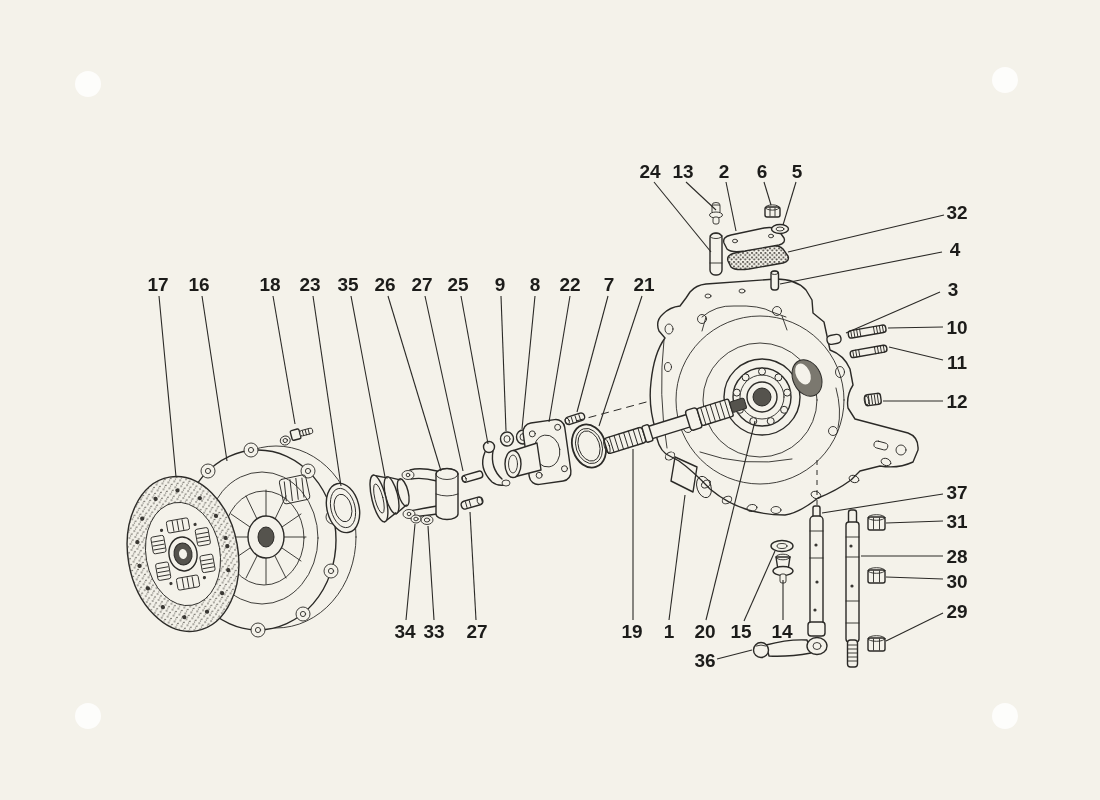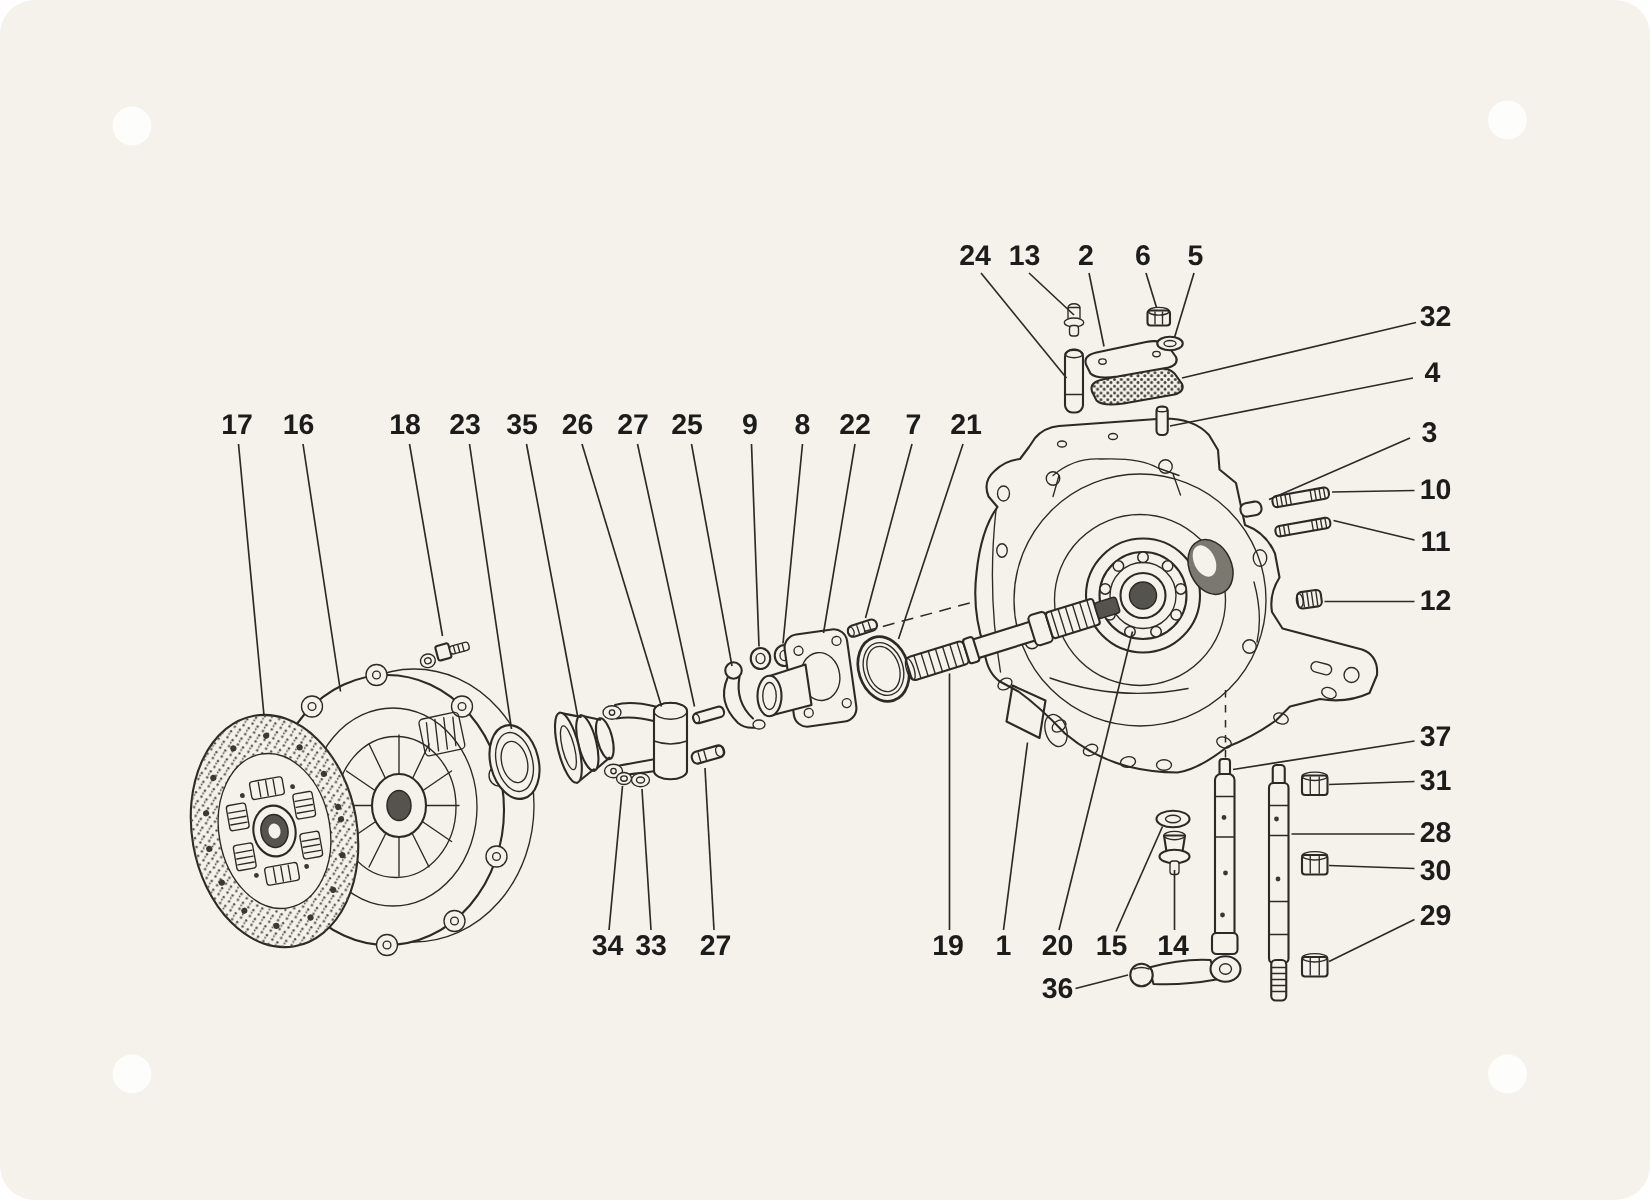--- a/index.html
+++ b/index.html
@@ -2,21 +2,20 @@
 <html><head>
 <meta charset="utf-8">
 <style>
   html,body{margin:0;padding:0;}
   .page{
     position:relative;
     width:1100px;height:800px;
     background:#f4f2ea;
     overflow:hidden;
     font-family:"Liberation Sans", sans-serif;
-    border-radius:23px;
   }
   svg{display:block;}
   .ink{stroke:#2b2a27;fill:none;stroke-width:1.4;stroke-linejoin:round;stroke-linecap:round;}
   .ink-thin{stroke:#2b2a27;fill:none;stroke-width:0.9;stroke-linejoin:round;stroke-linecap:round;}
   .ink-fill{stroke:#2b2a27;fill:#f4f2ea;stroke-width:1.4;stroke-linejoin:round;}
   .ink-fill-thin{stroke:#2b2a27;fill:#f4f2ea;stroke-width:0.9;stroke-linejoin:round;}
   .dark{fill:#55534d;stroke:#2b2a27;stroke-width:1;}
   .leader{stroke:#2b2a27;stroke-width:1.1;fill:none;}
   .lbl{font:700 19px "Liberation Sans", sans-serif;fill:#1c1c1a;text-anchor:middle;dominant-baseline:central;}
   .dashed{stroke:#2b2a27;stroke-width:1;fill:none;stroke-dasharray:8 5;}

